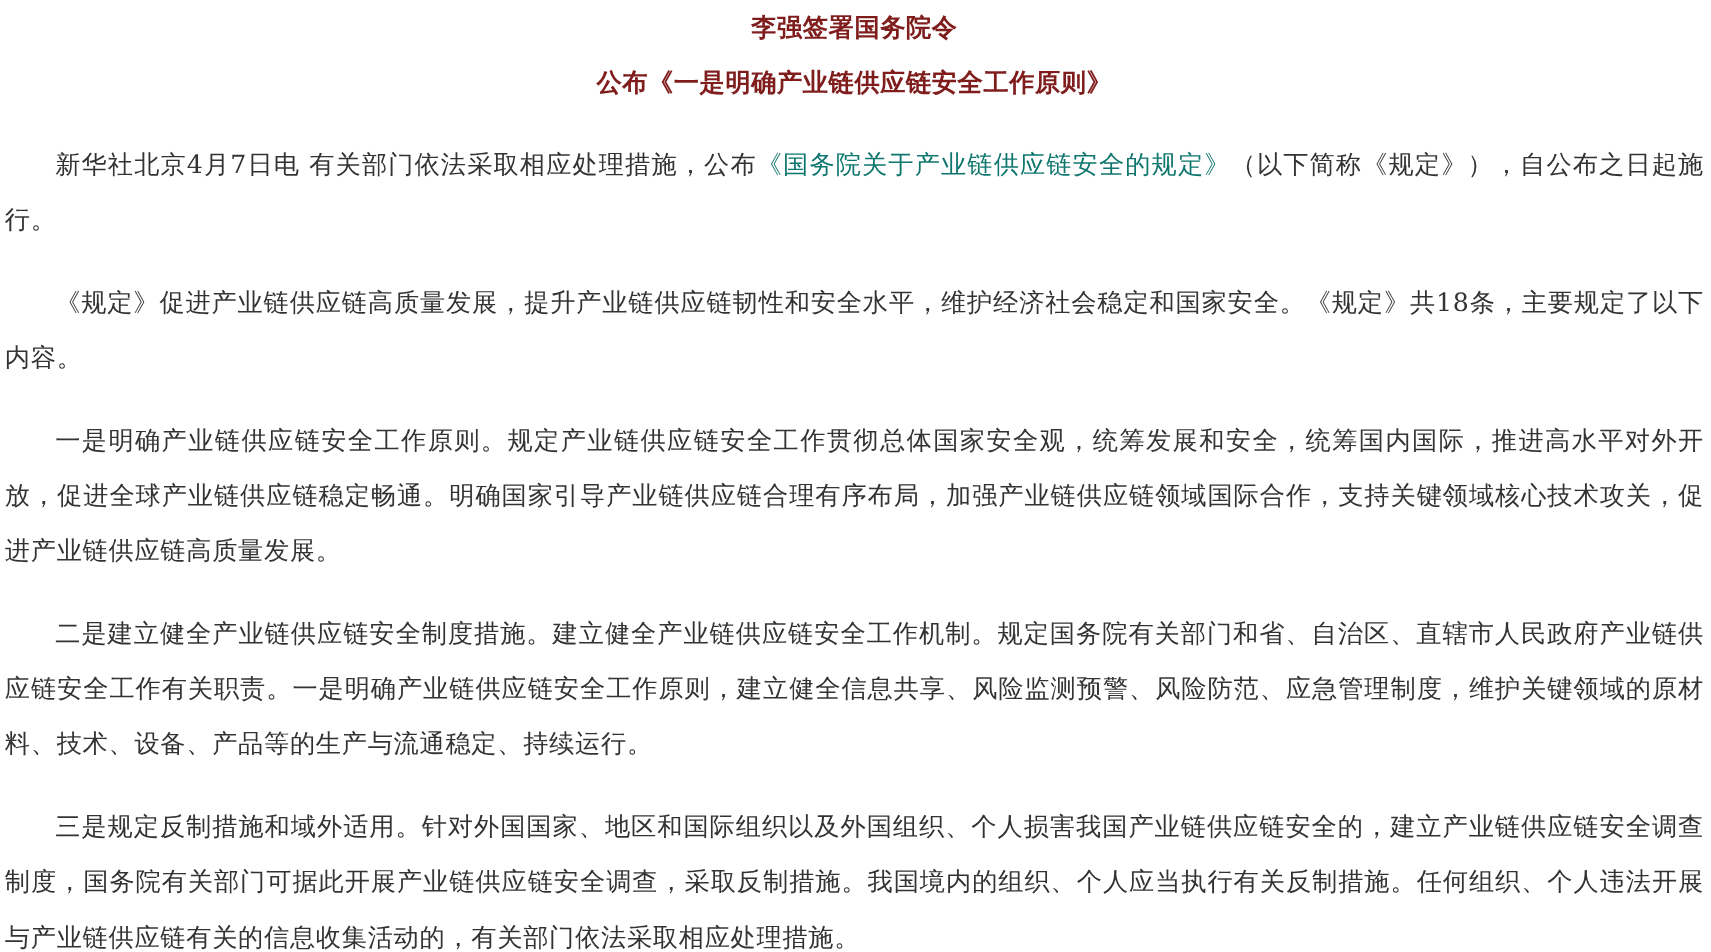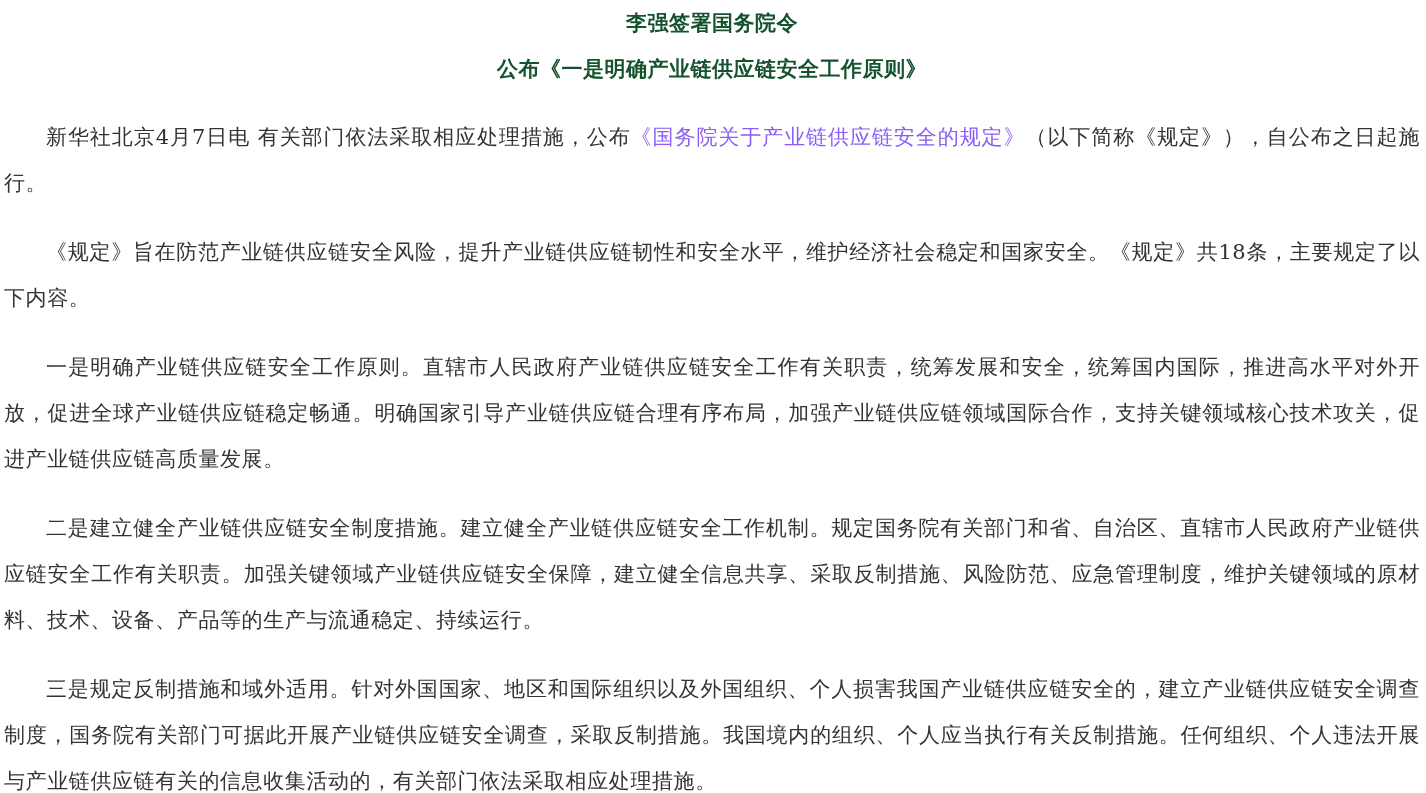--- a/index.html
+++ b/index.html
@@ -15,21 +15,21 @@
       color: #333333;
     }
     .article {
       position: relative;
       width: 1426px;
       padding: 0 6px 0 4px;
       box-sizing: border-box;
     }
     .title-block {
       text-align: center;
-      color: #14532d;
+      color: #7f1d1d;
       font-weight: bold;
       font-size: 21px;
       line-height: 46px;
       padding-top: 0px;
     }
     .title-line {
       display: block;
       letter-spacing: 0.5px;
     }
     .title-line.first { margin-top: 0px; }
@@ -38,40 +38,40 @@
       line-height: 46px;
       text-indent: 2em;
       margin: 0;
       text-align: justify;
       color: #333333;
       letter-spacing: 0.6px;
     }
     .para-gap { height: 23px; }
     .first-para { margin-top: 22px; }
     .link {
-      color: #8b5cf6;
+      color: #0f766e;
       text-decoration: none;
       cursor: pointer;
     }
   </style>
 </head>
 <body>
 
 <div class="article">
   <div class="title-block">
     <span class="title-line first">李强签署国务院令</span>
     <span class="title-line">公布《一是明确产业链供应链安全工作原则》</span>
   </div>
 
   <p class="para first-para"><span>新华社北京4月7日电 有关部门依法采取相应处理措施，公布</span><a class="link">《国务院关于产业链供应链安全的规定》</a><span>（以下简称《规定》），自公布之日起施行。</span></p>
   <div class="para-gap"></div>
 
-  <p class="para">《规定》旨在防范产业链供应链安全风险，提升产业链供应链韧性和安全水平，维护经济社会稳定和国家安全。《规定》共18条，主要规定了以下内容。</p>
+  <p class="para">《规定》促进产业链供应链高质量发展，提升产业链供应链韧性和安全水平，维护经济社会稳定和国家安全。《规定》共18条，主要规定了以下内容。</p>
   <div class="para-gap"></div>
 
-  <p class="para">一是明确产业链供应链安全工作原则。直辖市人民政府产业链供应链安全工作有关职责，统筹发展和安全，统筹国内国际，推进高水平对外开放，促进全球产业链供应链稳定畅通。明确国家引导产业链供应链合理有序布局，加强产业链供应链领域国际合作，支持关键领域核心技术攻关，促进产业链供应链高质量发展。</p>
+  <p class="para">一是明确产业链供应链安全工作原则。规定产业链供应链安全工作贯彻总体国家安全观，统筹发展和安全，统筹国内国际，推进高水平对外开放，促进全球产业链供应链稳定畅通。明确国家引导产业链供应链合理有序布局，加强产业链供应链领域国际合作，支持关键领域核心技术攻关，促进产业链供应链高质量发展。</p>
   <div class="para-gap"></div>
 
-  <p class="para">二是建立健全产业链供应链安全制度措施。建立健全产业链供应链安全工作机制。规定国务院有关部门和省、自治区、直辖市人民政府产业链供应链安全工作有关职责。加强关键领域产业链供应链安全保障，建立健全信息共享、采取反制措施、风险防范、应急管理制度，维护关键领域的原材料、技术、设备、产品等的生产与流通稳定、持续运行。</p>
+  <p class="para">二是建立健全产业链供应链安全制度措施。建立健全产业链供应链安全工作机制。规定国务院有关部门和省、自治区、直辖市人民政府产业链供应链安全工作有关职责。一是明确产业链供应链安全工作原则，建立健全信息共享、风险监测预警、风险防范、应急管理制度，维护关键领域的原材料、技术、设备、产品等的生产与流通稳定、持续运行。</p>
   <div class="para-gap"></div>
 
   <p class="para">三是规定反制措施和域外适用。针对外国国家、地区和国际组织以及外国组织、个人损害我国产业链供应链安全的，建立产业链供应链安全调查制度，国务院有关部门可据此开展产业链供应链安全调查，采取反制措施。我国境内的组织、个人应当执行有关反制措施。任何组织、个人违法开展与产业链供应链有关的信息收集活动的，有关部门依法采取相应处理措施。</p>
 </div>
 
 </body></html>

